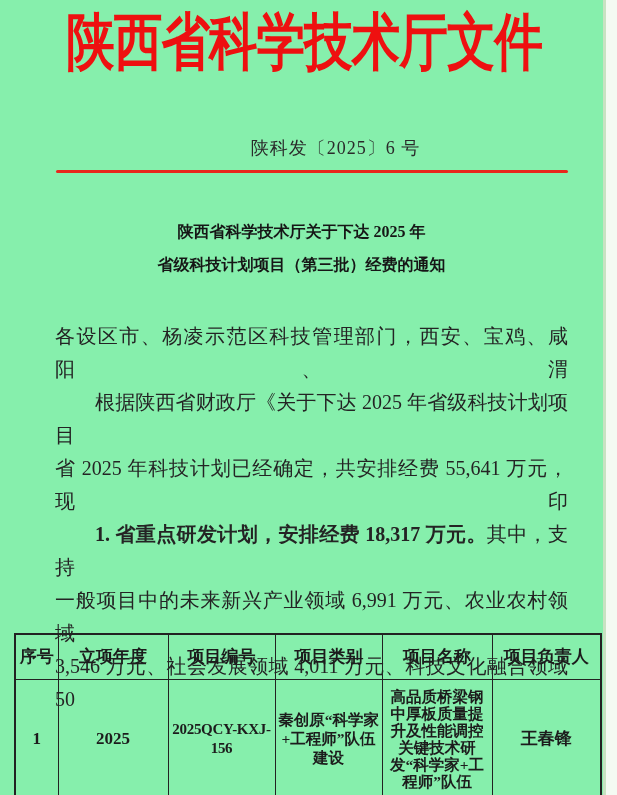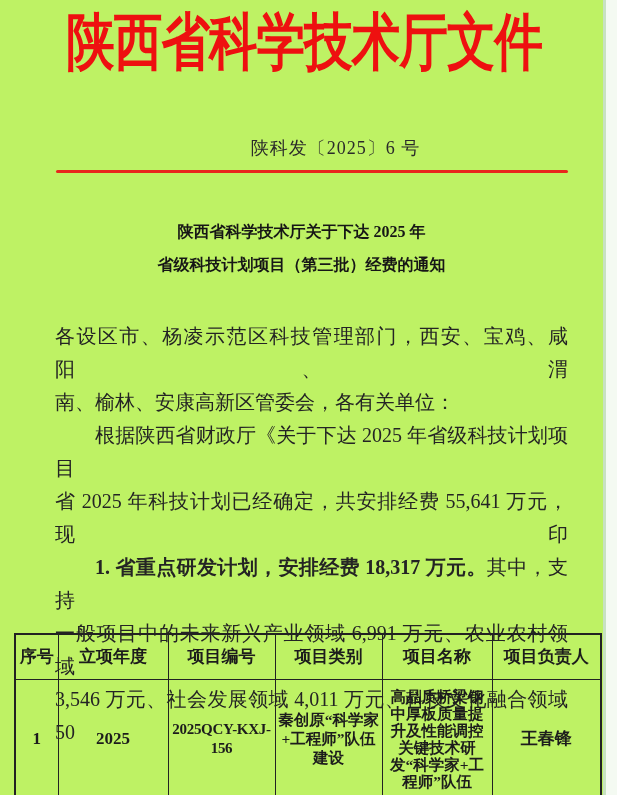--- a/index.html
+++ b/index.html
@@ -8,21 +8,21 @@
     position: relative;
     background: #f4faf2;
     font-family: "Liberation Serif", "DejaVu Serif", serif;
     color: #1d1d1d;
     overflow: hidden;
   }
   .page {
     position: absolute;
     left: 0; top: 0;
     width: 603px; height: 795px;
-    background: #bef264;
+    background: #86efac;
   }
   .edge-strip {
     position: absolute;
     left: 603px; top: 0;
     width: 3px; height: 795px;
     background: #c8e2c2;
   }
   .agency-title {
     position: absolute;
     top: 2px; left: 0;
@@ -117,21 +117,20 @@
 
   <div class="red-line"></div>
 
   <div class="doc-title">
     <div>陕西省科学技术厅关于下达 2025 年</div>
     <div>省级科技计划项目（第三批）经费的通知</div>
   </div>
 
   <div class="body-text">
     <div class="line fill">各设区市、杨凌示范区科技管理部门，西安、宝鸡、咸阳、渭</div>
-    <div class="line">南、榆林、安康高新区管委会，各有关单位：</div>
     <div class="line fill indent">根据陕西省财政厅《关于下达 2025 年省级科技计划项目</div>
     <div class="line fill">省 2025 年科技计划已经确定，共安排经费 55,641 万元，现印</div>
     <div class="line fill indent"><span class="bold-lead">1. 省重点研发计划，安排经费 18,317 万元。</span><span>其中，支持</span></div>
     <div class="line fill">一般项目中的未来新兴产业领域 6,991 万元、农业农村领域</div>
     <div class="line fill">3,546 万元、社会发展领域 4,011 万元、科技文化融合领域 50</div>
   </div>
 
   <div class="table-wrap">
     <table>
       <colgroup>

